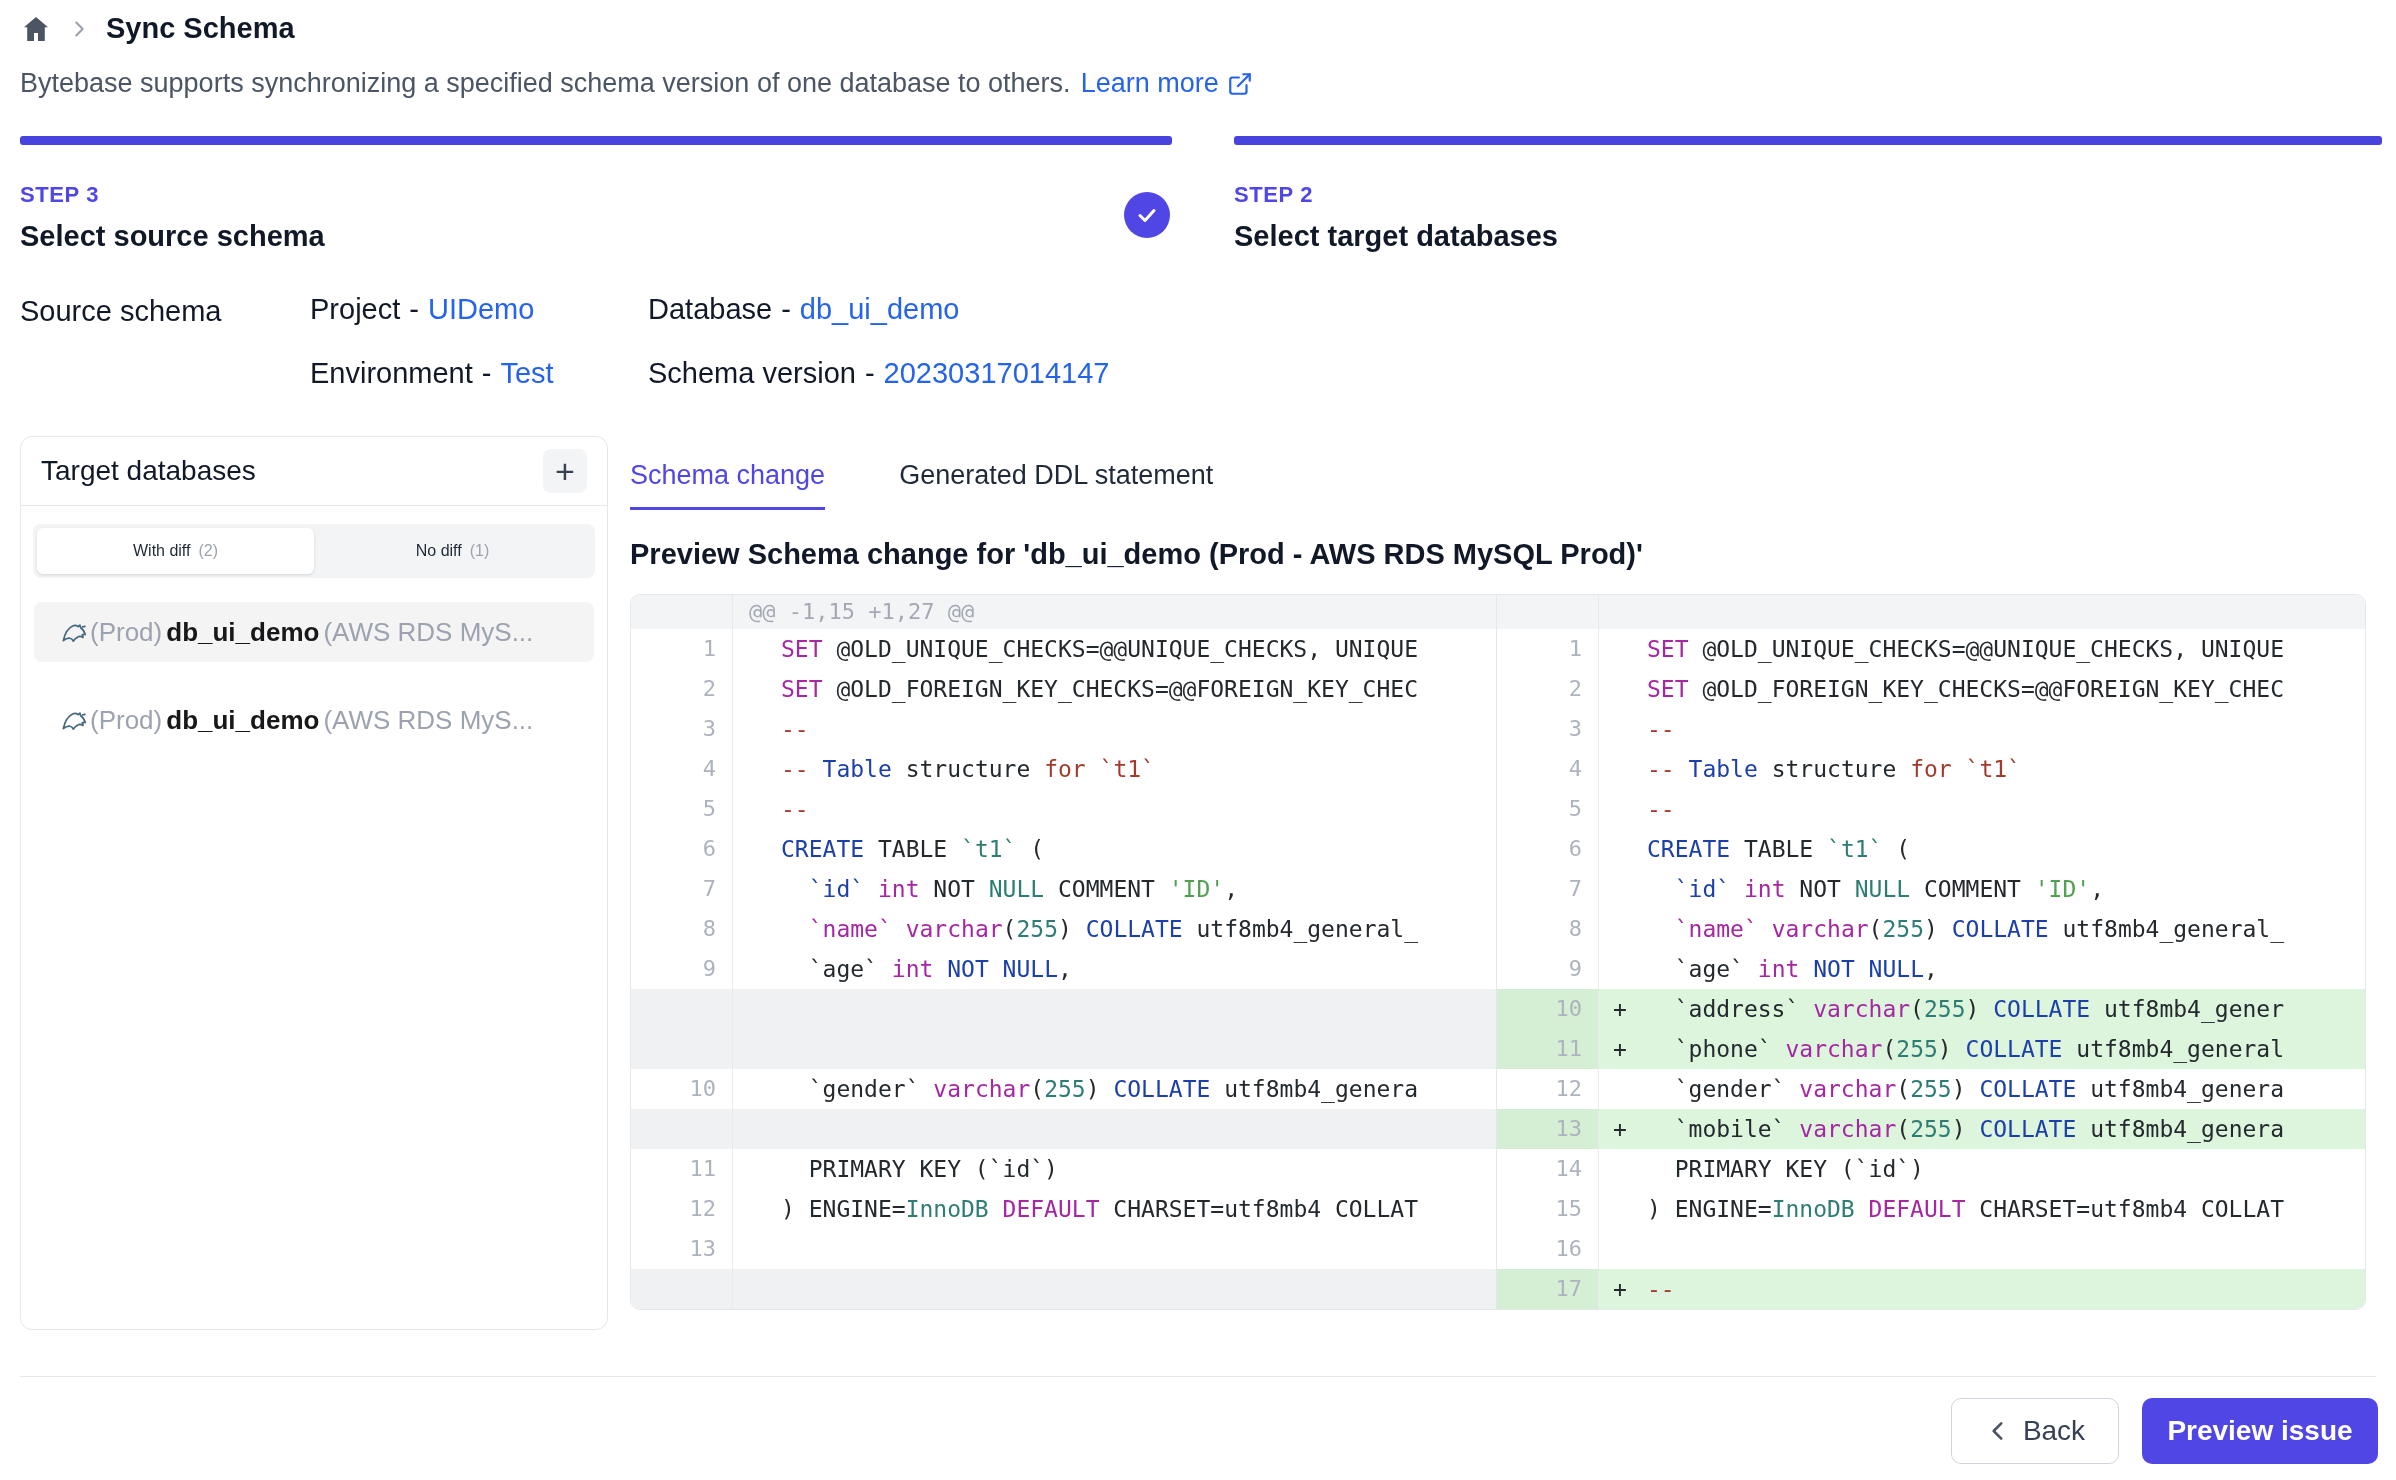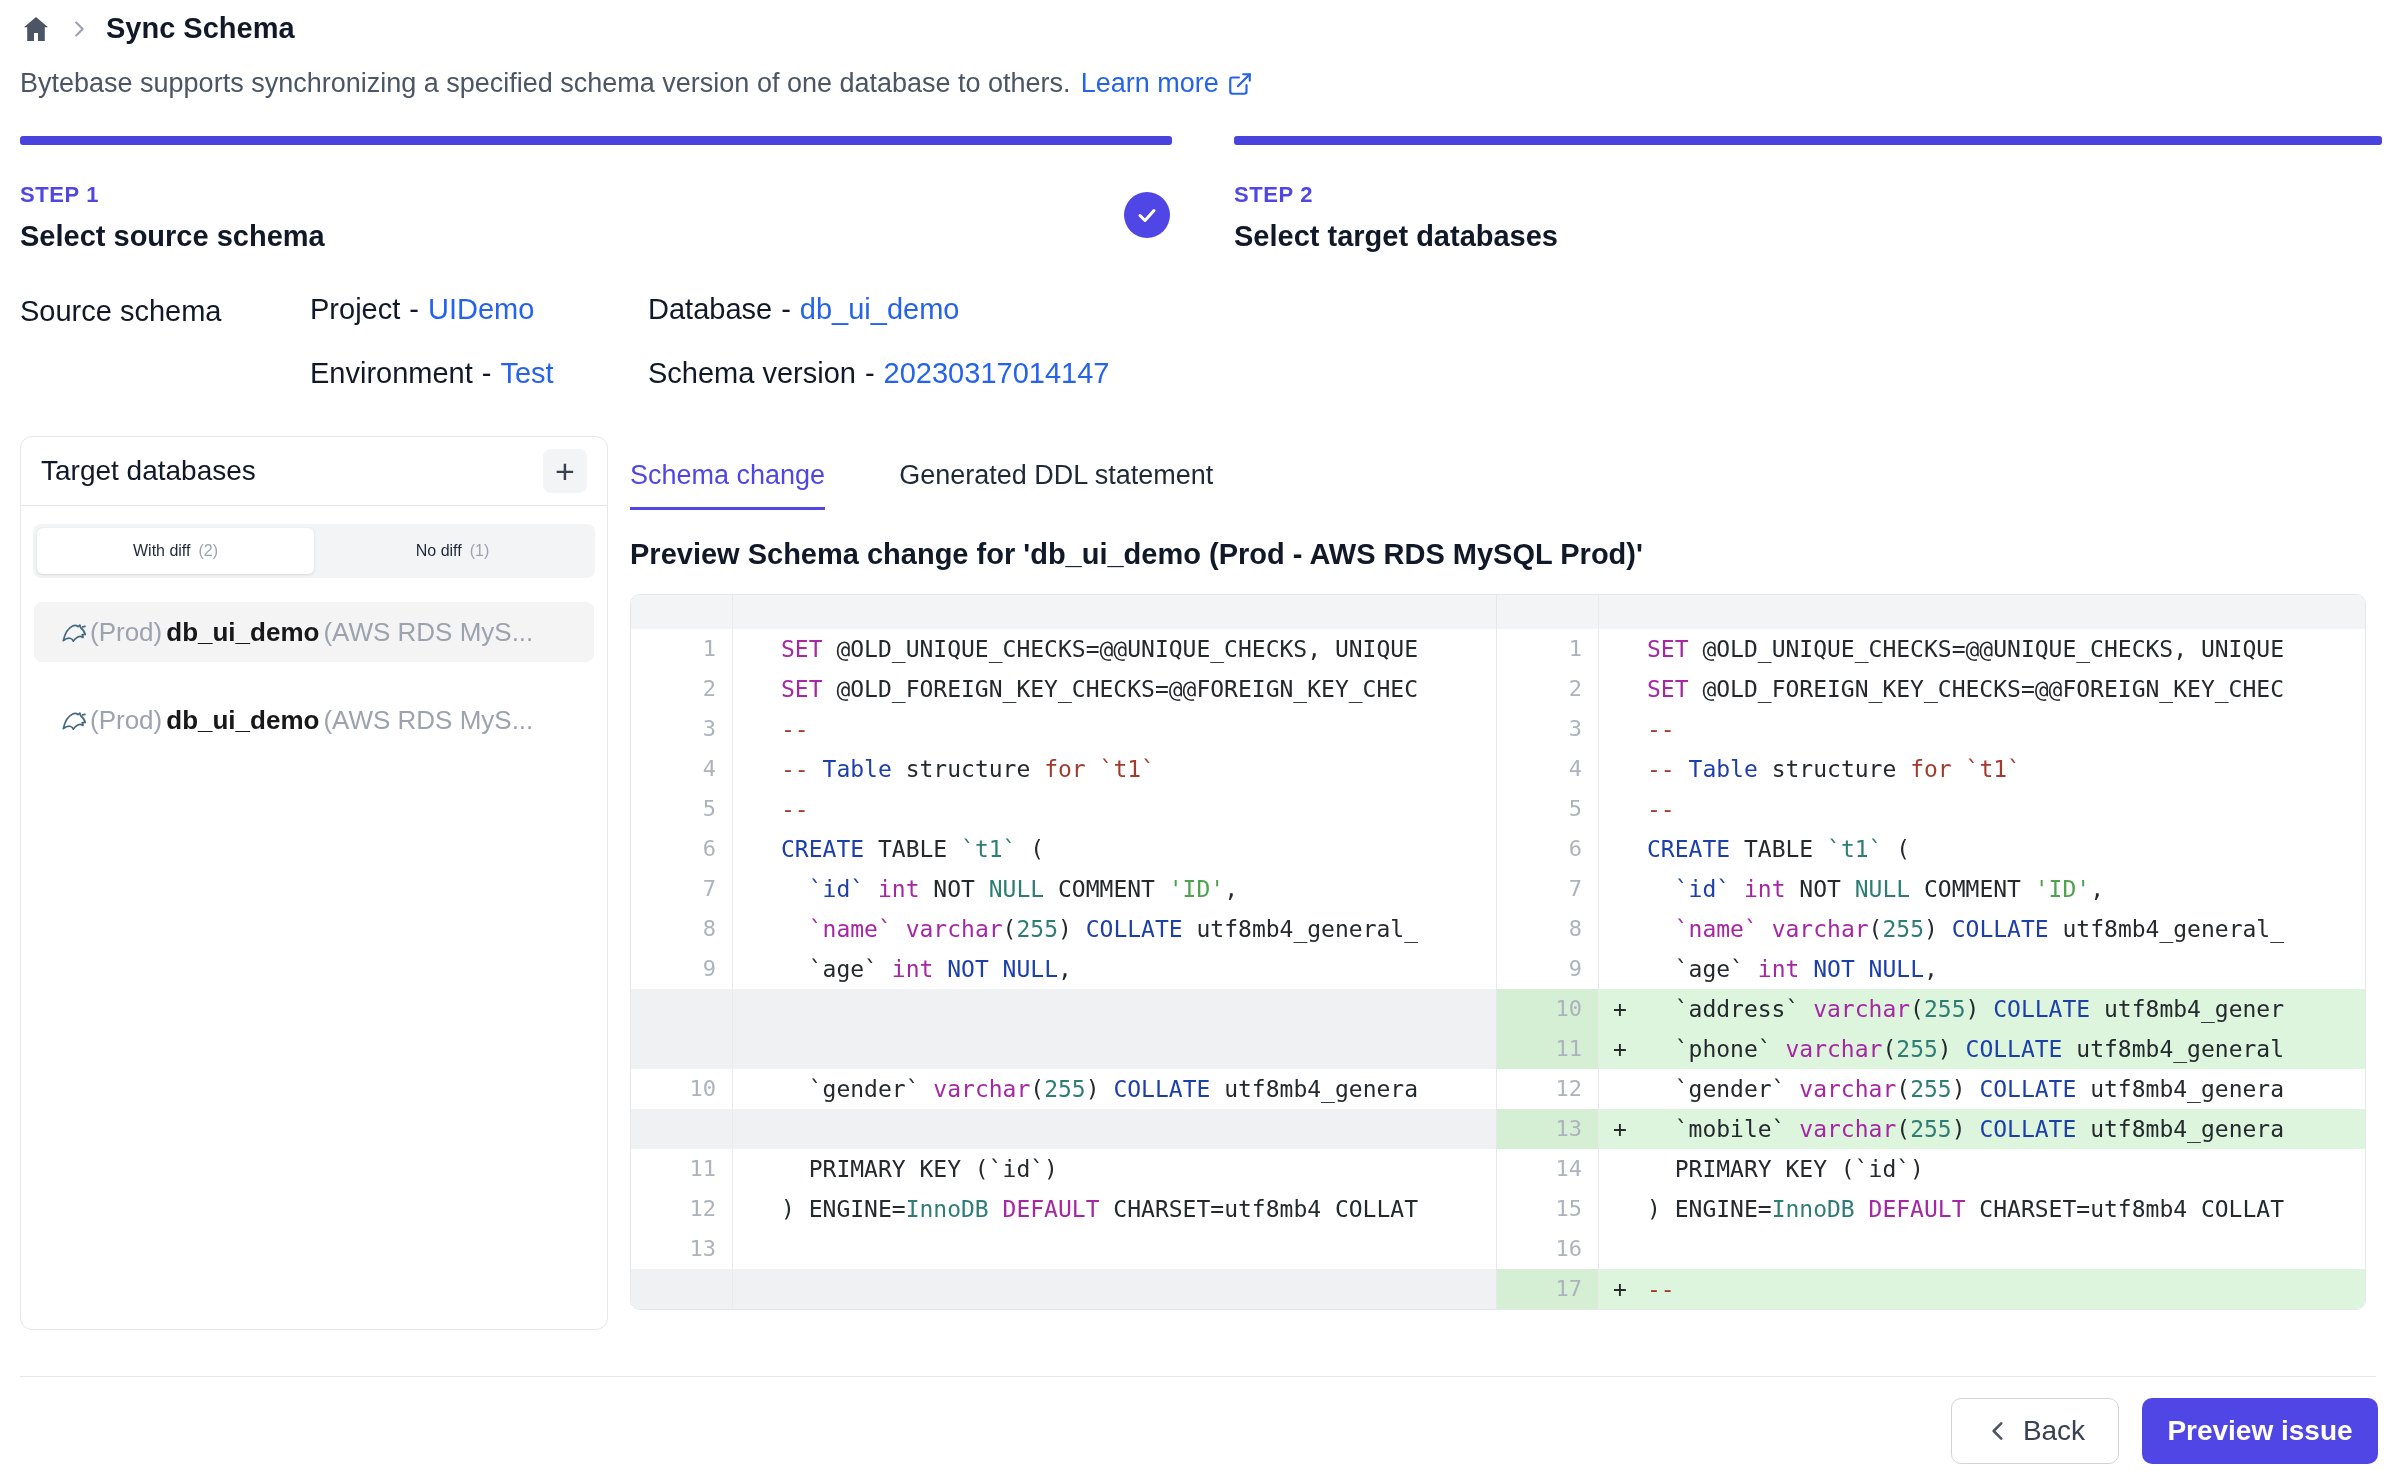--- a/index.html
+++ b/index.html
@@ -116,21 +116,21 @@
             <line x1="10" y1="14" x2="21" y2="3"></line>
           </svg>
       </span>
     </a>
   </div>
 
   <div class="bar bar1"></div>
   <div class="bar bar2"></div>
 
   <div class="step step1">
-    <div class="step-label">STEP 1</div>
+    <div class="step-label">STEP 3</div>
     <div class="step-title">Select source schema</div>
   </div>
   <div class="check">
     <svg width="24" height="24" viewBox="0 0 24 24" fill="none" stroke="#fff" stroke-width="3" stroke-linecap="round" stroke-linejoin="round">
         <polyline points="5 12.5 10 17.5 19 7.5"></polyline>
       </svg>
   </div>
   <div class="step step2">
     <div class="step-label">STEP 2</div>
     <div class="step-title">Select target databases</div>
@@ -188,20 +188,21 @@
   <div class="main-tabs">
     <div class="main-tab active">Schema change</div>
     <div class="main-tab">Generated DDL statement</div>
   </div>
   <div class="preview-title">Preview Schema change for 'db_ui_demo (Prod - AWS RDS MySQL Prod)'</div>
 
   <div class="diff">
     <div class="pane pane-left" id="pane-left">
         <div class="drow head">
           <div class="cell-num"></div>
+          <div class="cell-code"><span class="c-h">@@ -1,15 +1,27 @@</span></div>
         </div>
         <div class="drow code">
           <div class="cell-num">1</div>
           <div class="cell-code"><span class="c-p">SET</span><span class="c-d"> @OLD_UNIQUE_CHECKS=@@UNIQUE_CHECKS, UNIQUE</span></div>
         </div>
         <div class="drow code">
           <div class="cell-num">2</div>
           <div class="cell-code"><span class="c-p">SET</span><span class="c-d"> @OLD_FOREIGN_KEY_CHECKS=@@FOREIGN_KEY_CHEC</span></div>
         </div>
         <div class="drow code">

